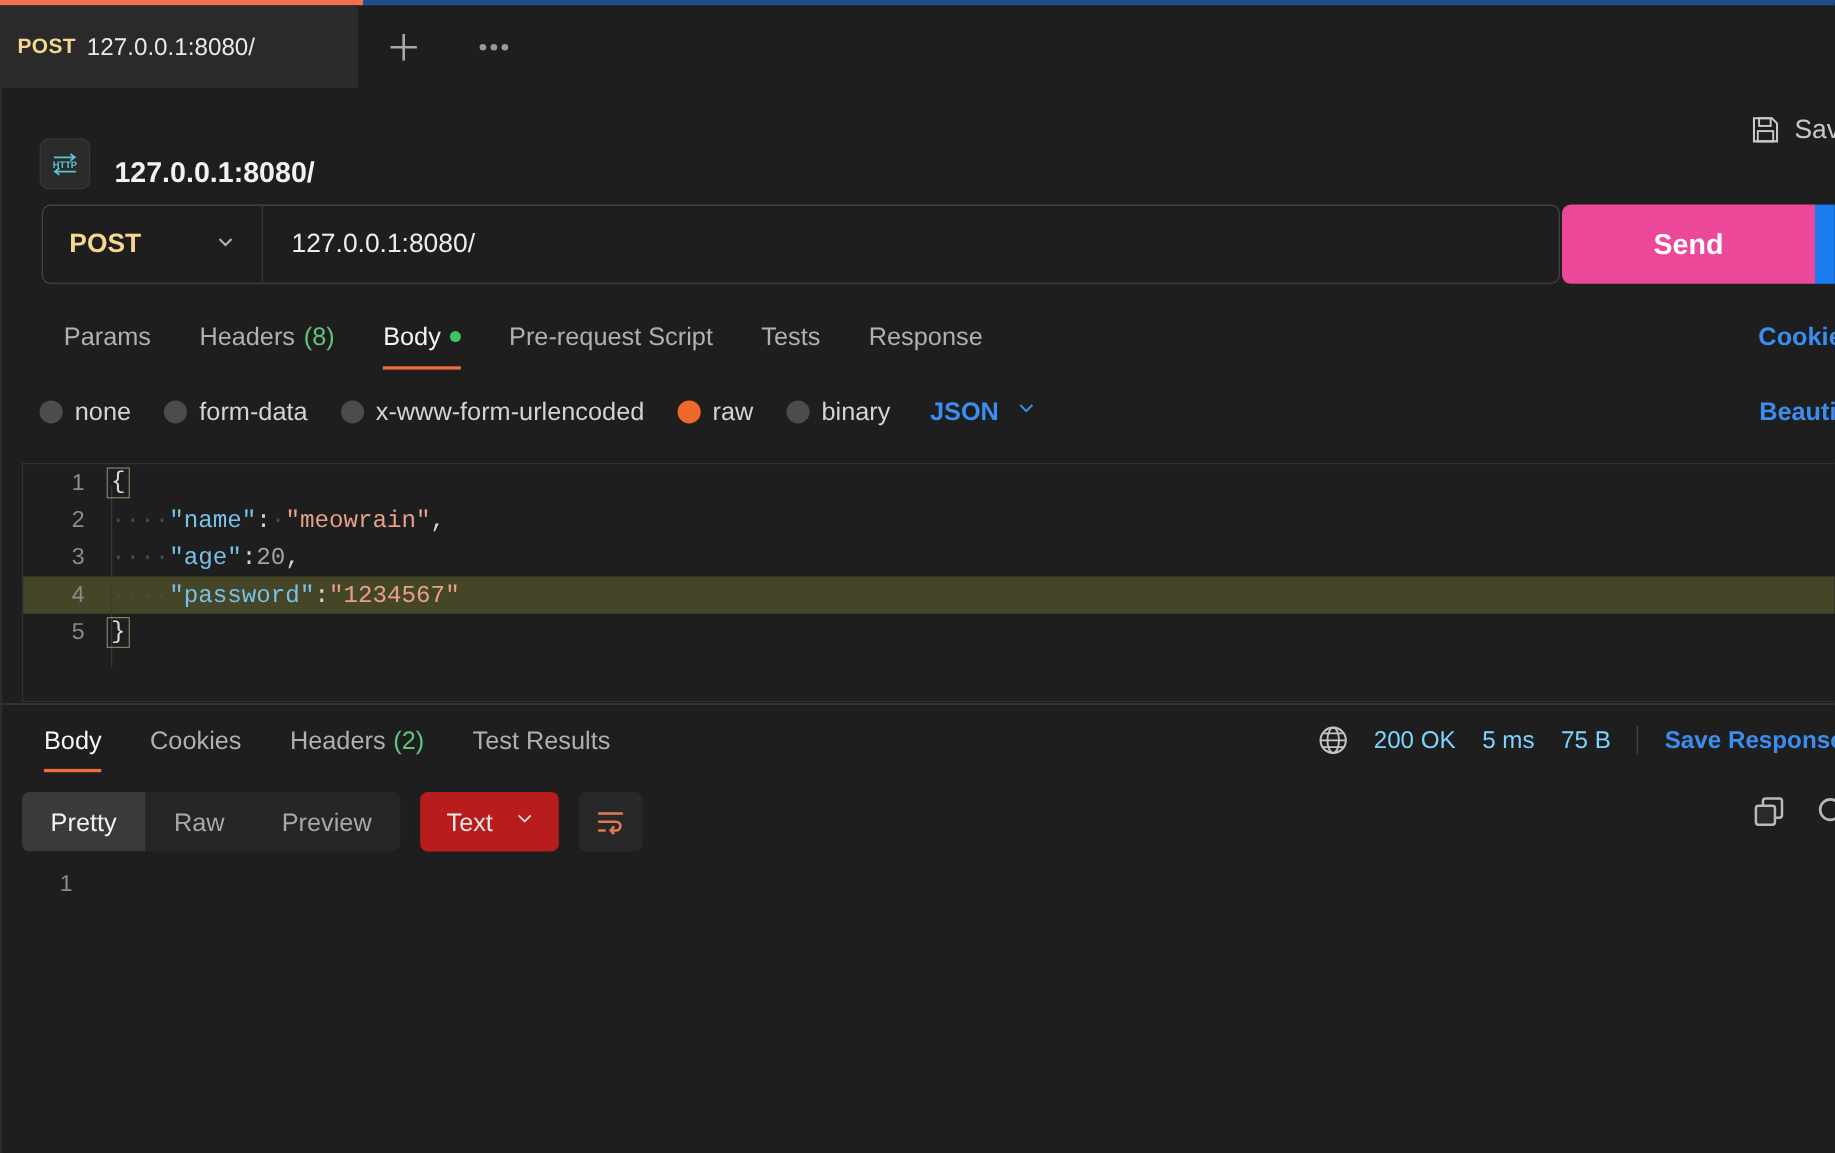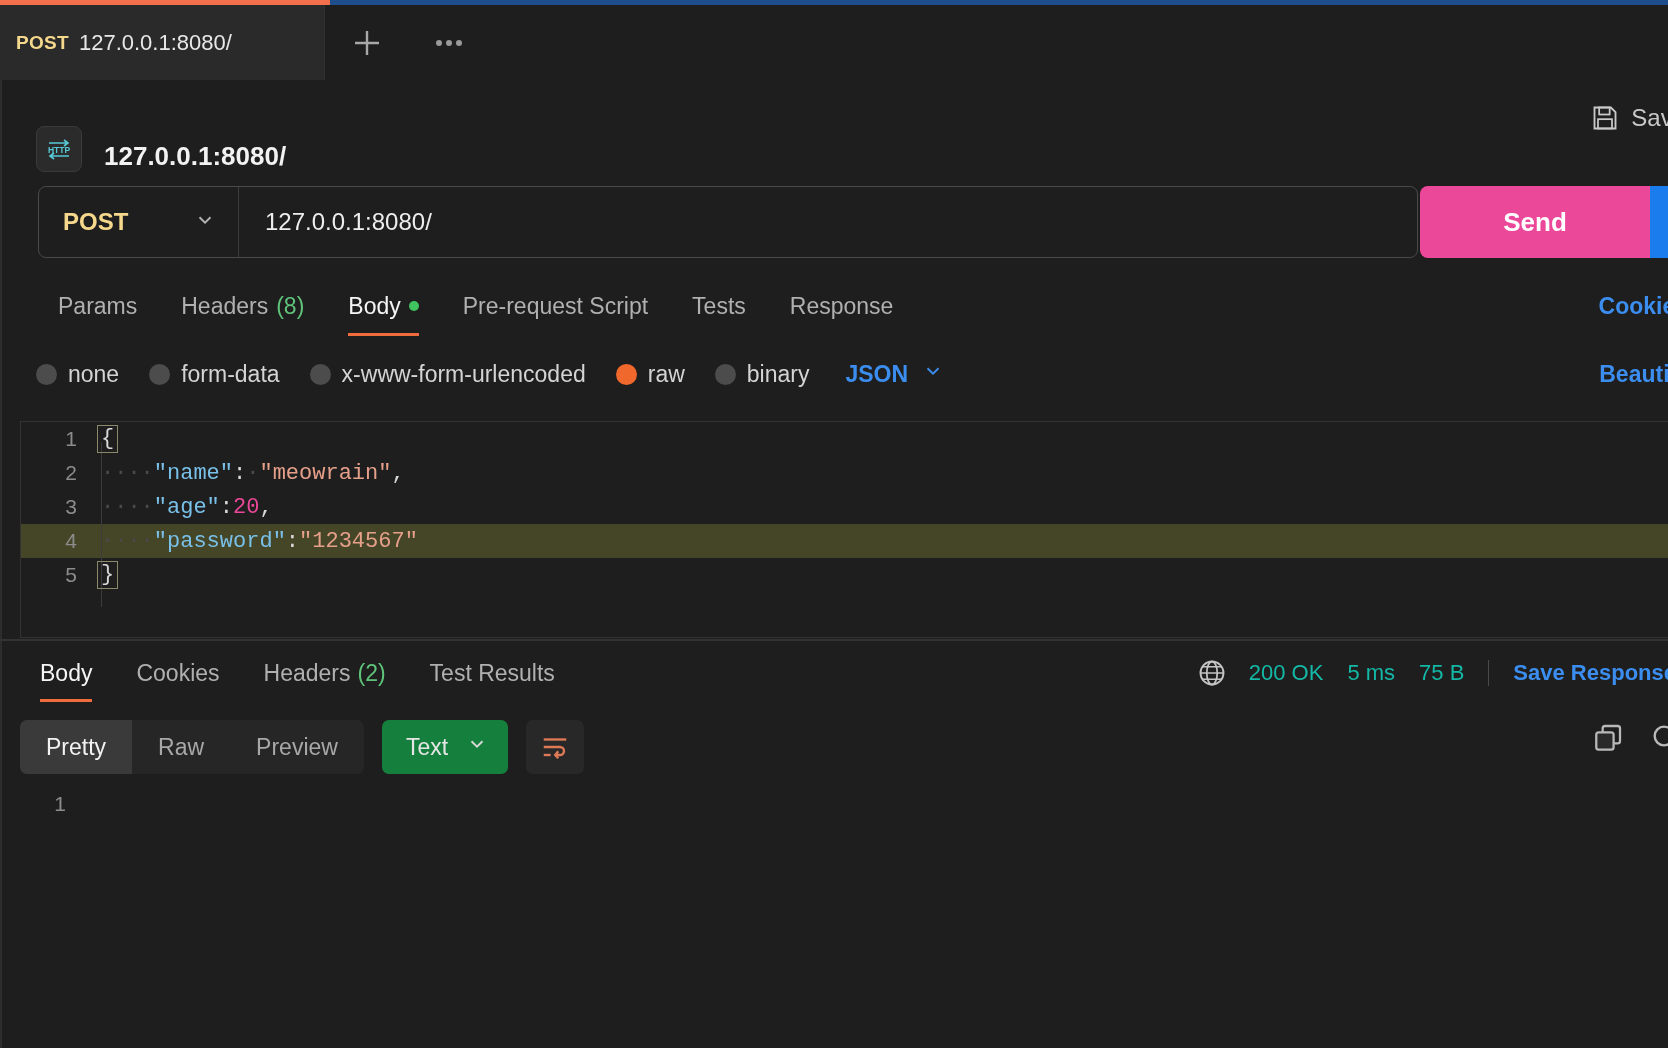--- a/index.html
+++ b/index.html
@@ -141,21 +141,21 @@
   }
   .code-line.hl { background: #454528; }
   .ln {
     width: 78px; text-align: right; padding-right: 22px; color: #8c8c8c;
     font-family: "Liberation Sans", sans-serif; font-size: 21px; flex-shrink: 0;
   }
   .code-text { position: relative; white-space: pre; padding-left: 2px; }
   .tok-dot { color: #4a4a4a; }
   .k { color: #79c0e8; }
   .s { color: #e6a08a; }
-  .n { color: #ec4899; }
+  .n { color: #a3a3a3; }
   .p { color: #d8d8d8; }
   .br { color: #d8d8d8; }
   .brace-box {
     border: 1px solid #8a8a6a; padding: 0 3px; margin-left: -4px;
     display: inline-block; line-height: 26px;
   }
   .indent-guide {
     position: absolute; left: 80px; top: 20px; width: 1px; height: 165px;
     background: #3c3c3c;
   }
@@ -178,40 +178,40 @@
   .rsp-tab.active::after {
     content: ""; position: absolute; bottom: -4px; left: 22px; right: 22px;
     height: 3px; background: #ef6c3f;
   }
   .rsp-tab .count { color: #5fc47a; }
   .status-area {
     margin-left: auto; display: flex; align-items: center; gap: 0;
     padding-right: 0; position: absolute; right: -8px; top: 0; height: 50px;
   }
   .globe-ic { margin-right: 22px; color: #c4c4c4; display: flex; align-items: center; }
-  .st-item { color: #14b8a6; font-size: 22px; margin-right: 24px; white-space: nowrap; }
+  .st-item { color: #7dd3fc; font-size: 22px; margin-right: 24px; white-space: nowrap; }
   .st-sep { width: 1px; height: 26px; background: #4a4a4a; margin-right: 24px; }
   .save-resp { color: #3b8ef0; font-size: 22px; font-weight: 700; white-space: nowrap; }
 
   
   .resp-toolbar {
     position: absolute; top: 718px; left: 20px; width: 1648px; height: 58px;
     display: flex; align-items: center; gap: 18px;
   }
   .segmented {
     height: 54px; border-radius: 7px; background: #262626;
     display: flex; align-items: center; overflow: hidden;
   }
   .seg {
     height: 54px; padding: 16px 26px; display: flex; align-items: center;
     color: #a8a8a8; font-size: 23px;
   }
   .seg.active { background: #3a3a3a; color: #f2f2f2; }
   .text-select {
-    height: 54px; padding: 0 20px 0 24px; border-radius: 7px; background: #15803d;
+    height: 54px; padding: 0 20px 0 24px; border-radius: 7px; background: #b91c1c;
     display: flex; align-items: center; gap: 18px; color: #e6e6e6; font-size: 23px;
   }
   .wrap-btn {
     height: 54px; width: 58px; border-radius: 7px; background: #282828;
     display: flex; align-items: center; justify-content: center;
   }
   .tb-right {
     margin-left: auto; display: flex; align-items: center; gap: 26px;
     position: absolute; right: -14px; top: 4px;
   }

